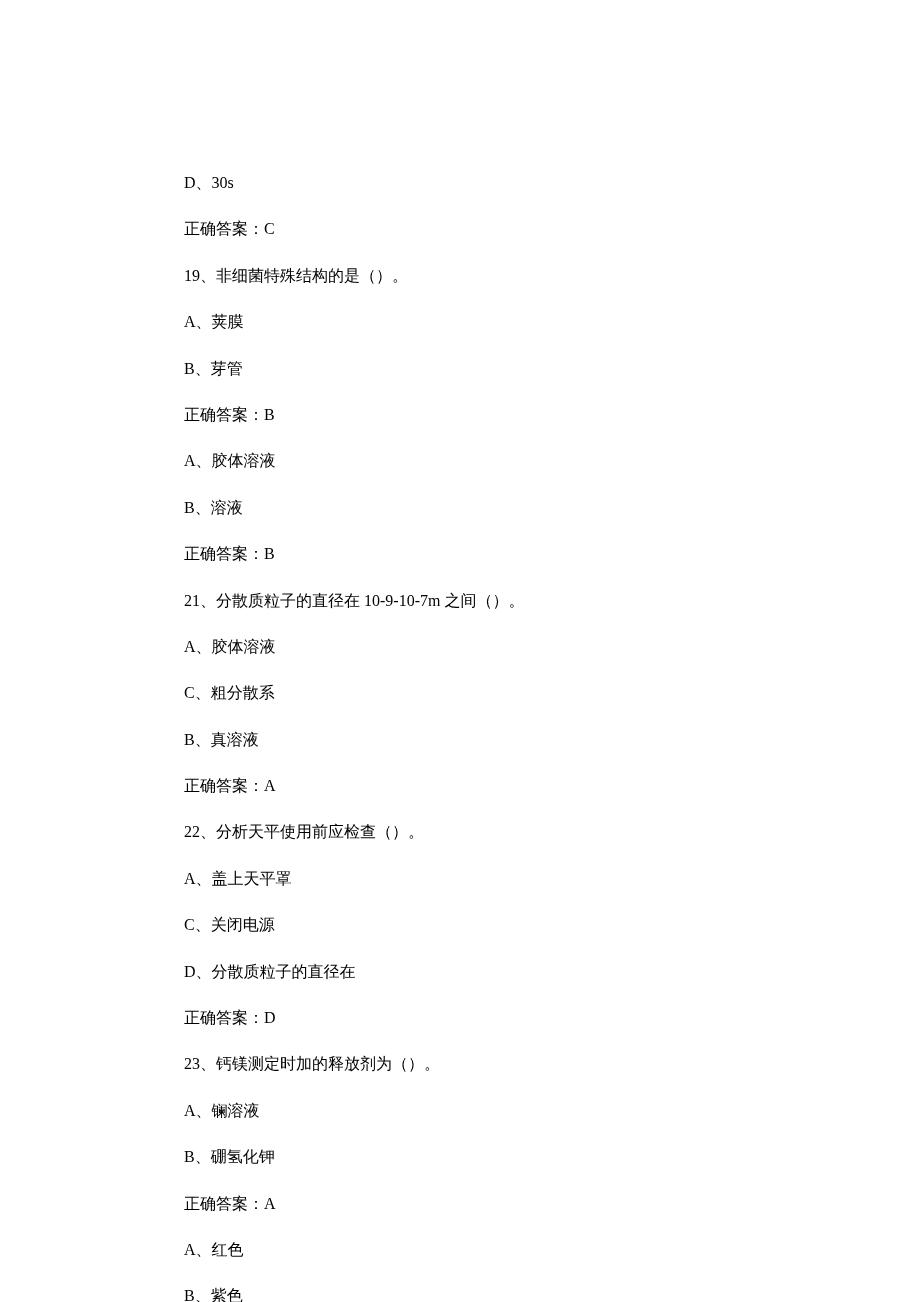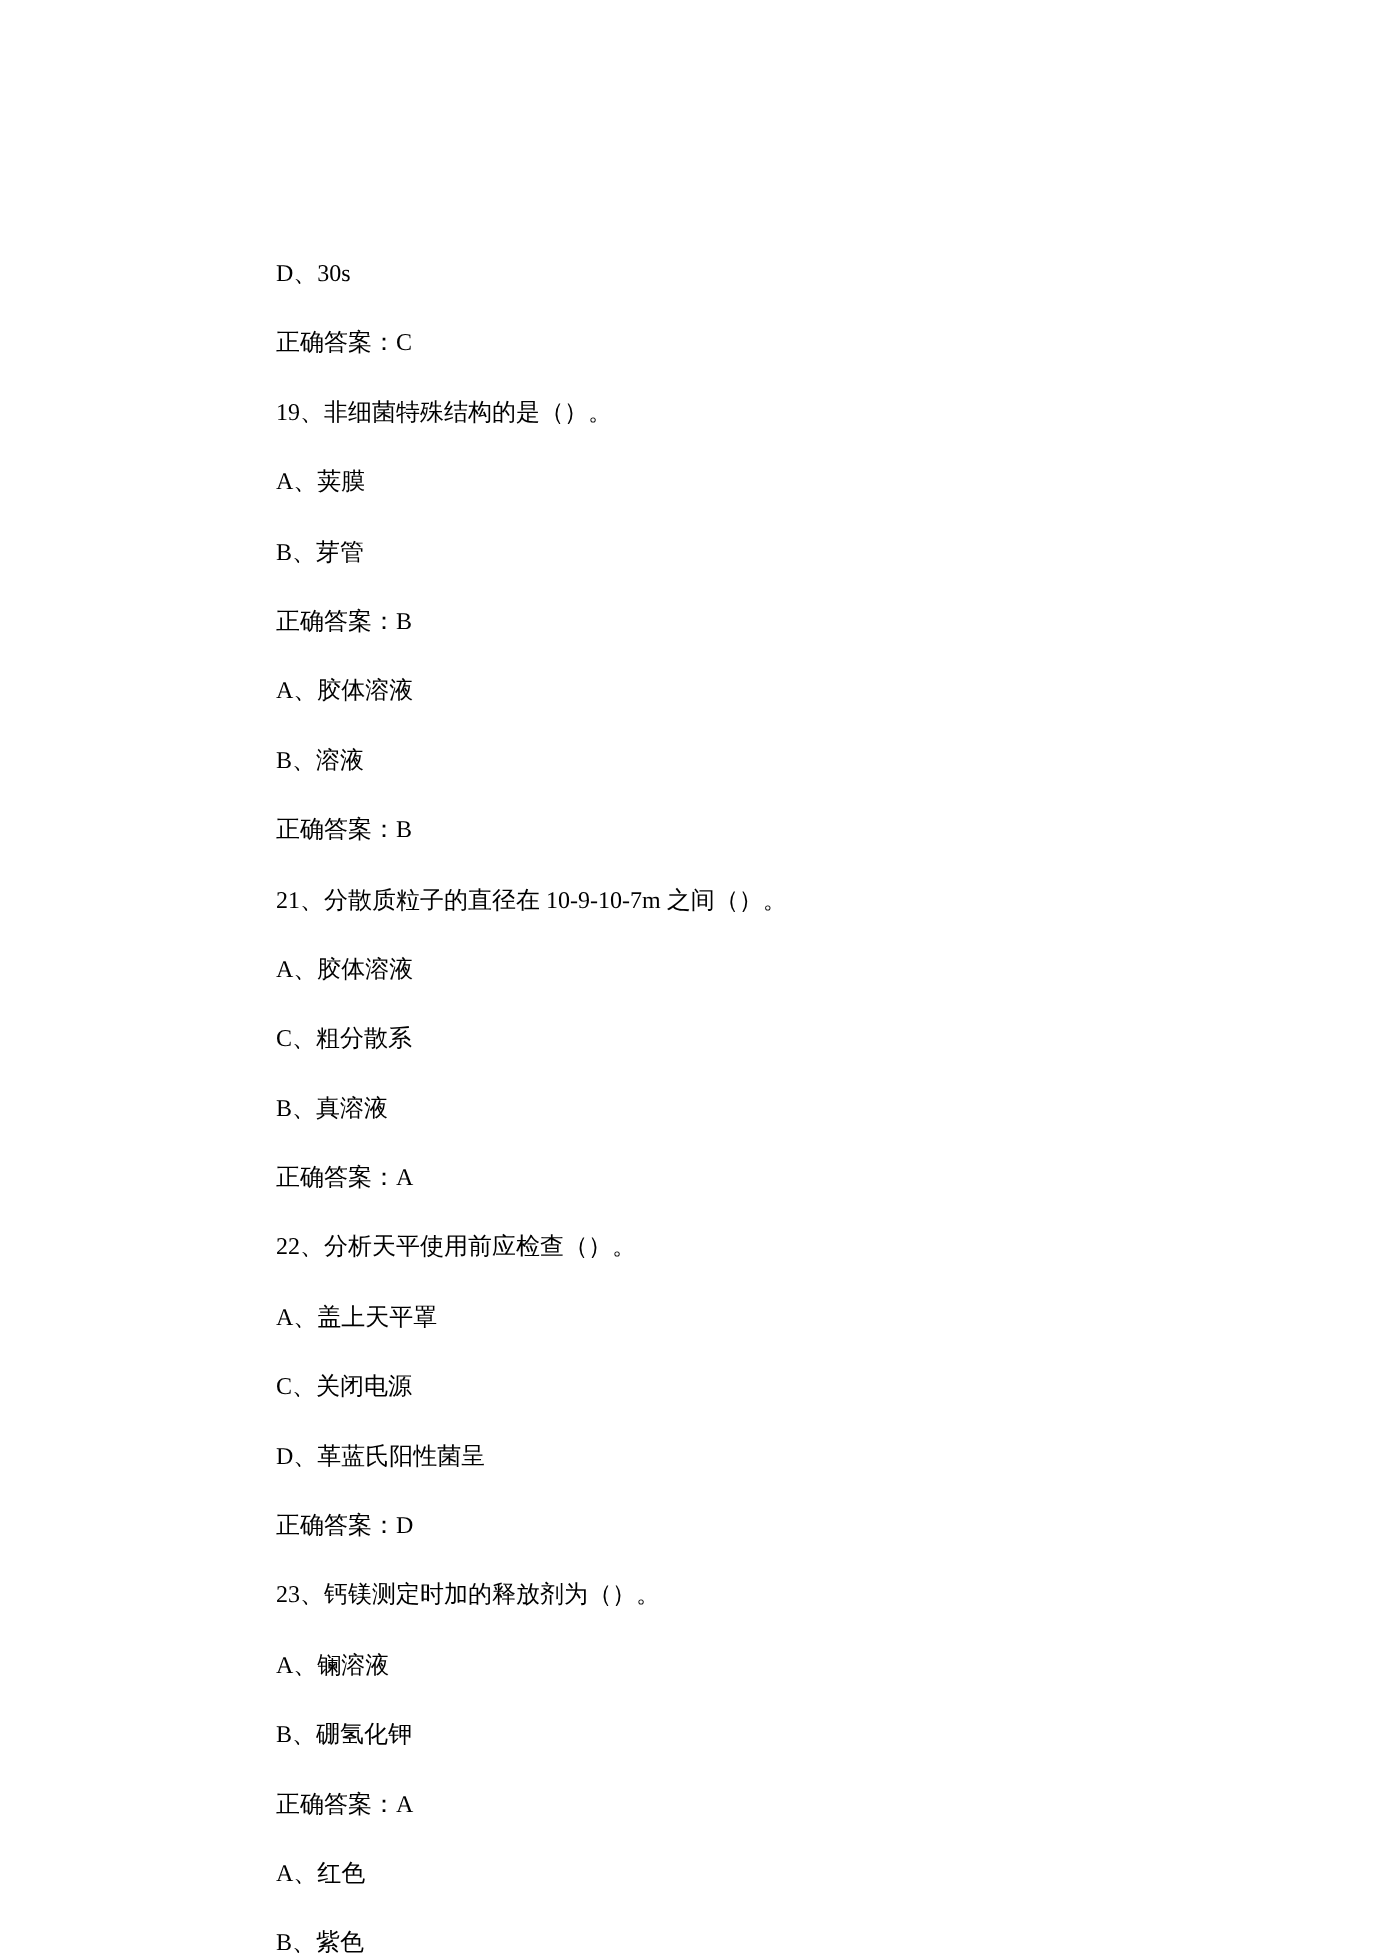--- a/index.html
+++ b/index.html
@@ -35,21 +35,21 @@
     <span class="line">B、溶液</span>
     <span class="line">正确答案：B</span>
     <span class="line">21、分散质粒子的直径在 10-9-10-7m 之间（）。</span>
     <span class="line">A、胶体溶液</span>
     <span class="line">C、粗分散系</span>
     <span class="line">B、真溶液</span>
     <span class="line">正确答案：A</span>
     <span class="line">22、分析天平使用前应检查（）。</span>
     <span class="line">A、盖上天平罩</span>
     <span class="line">C、关闭电源</span>
-    <span class="line">D、革蓝氏阳性菌呈</span>
+    <span class="line">D、分散质粒子的直径在</span>
     <span class="line">正确答案：D</span>
     <span class="line">23、钙镁测定时加的释放剂为（）。</span>
     <span class="line">A、镧溶液</span>
     <span class="line">B、硼氢化钾</span>
     <span class="line">正确答案：A</span>
     <span class="line">A、红色</span>
     <span class="line">B、紫色</span>
     <span class="line">D、黄色</span>
     <span class="line">正确答案：B</span>
   </div>

